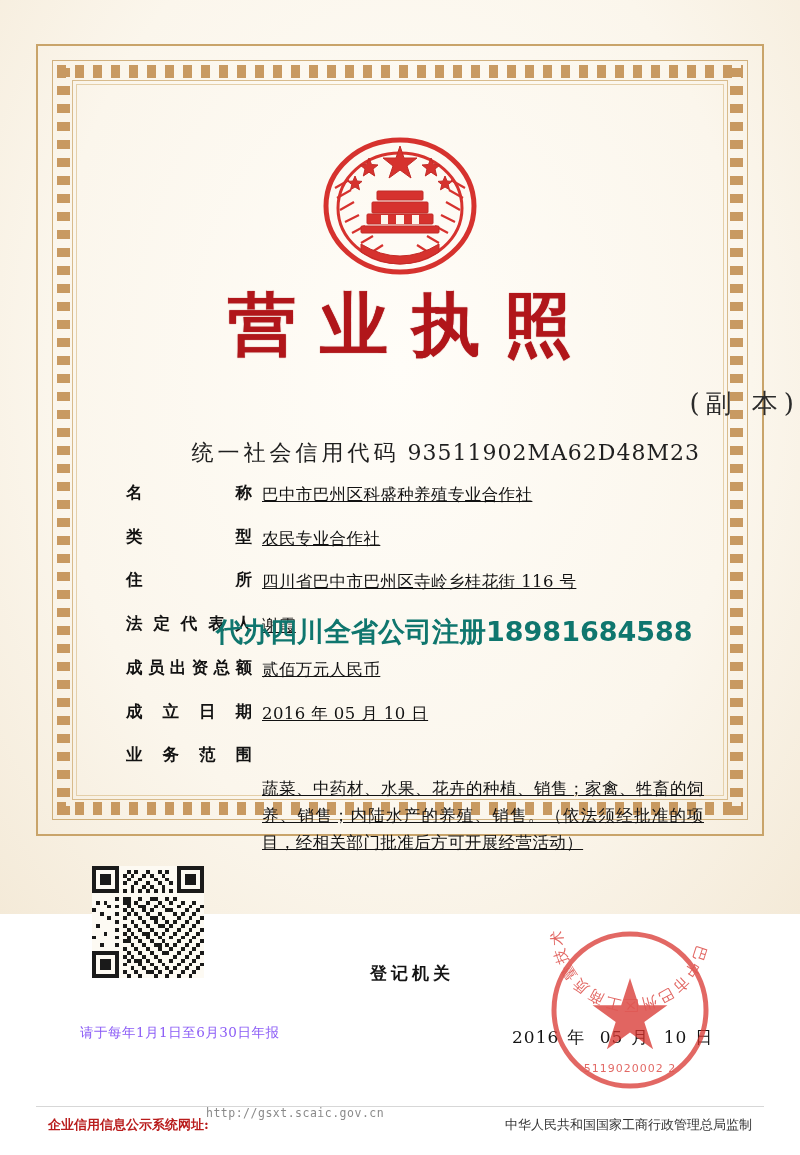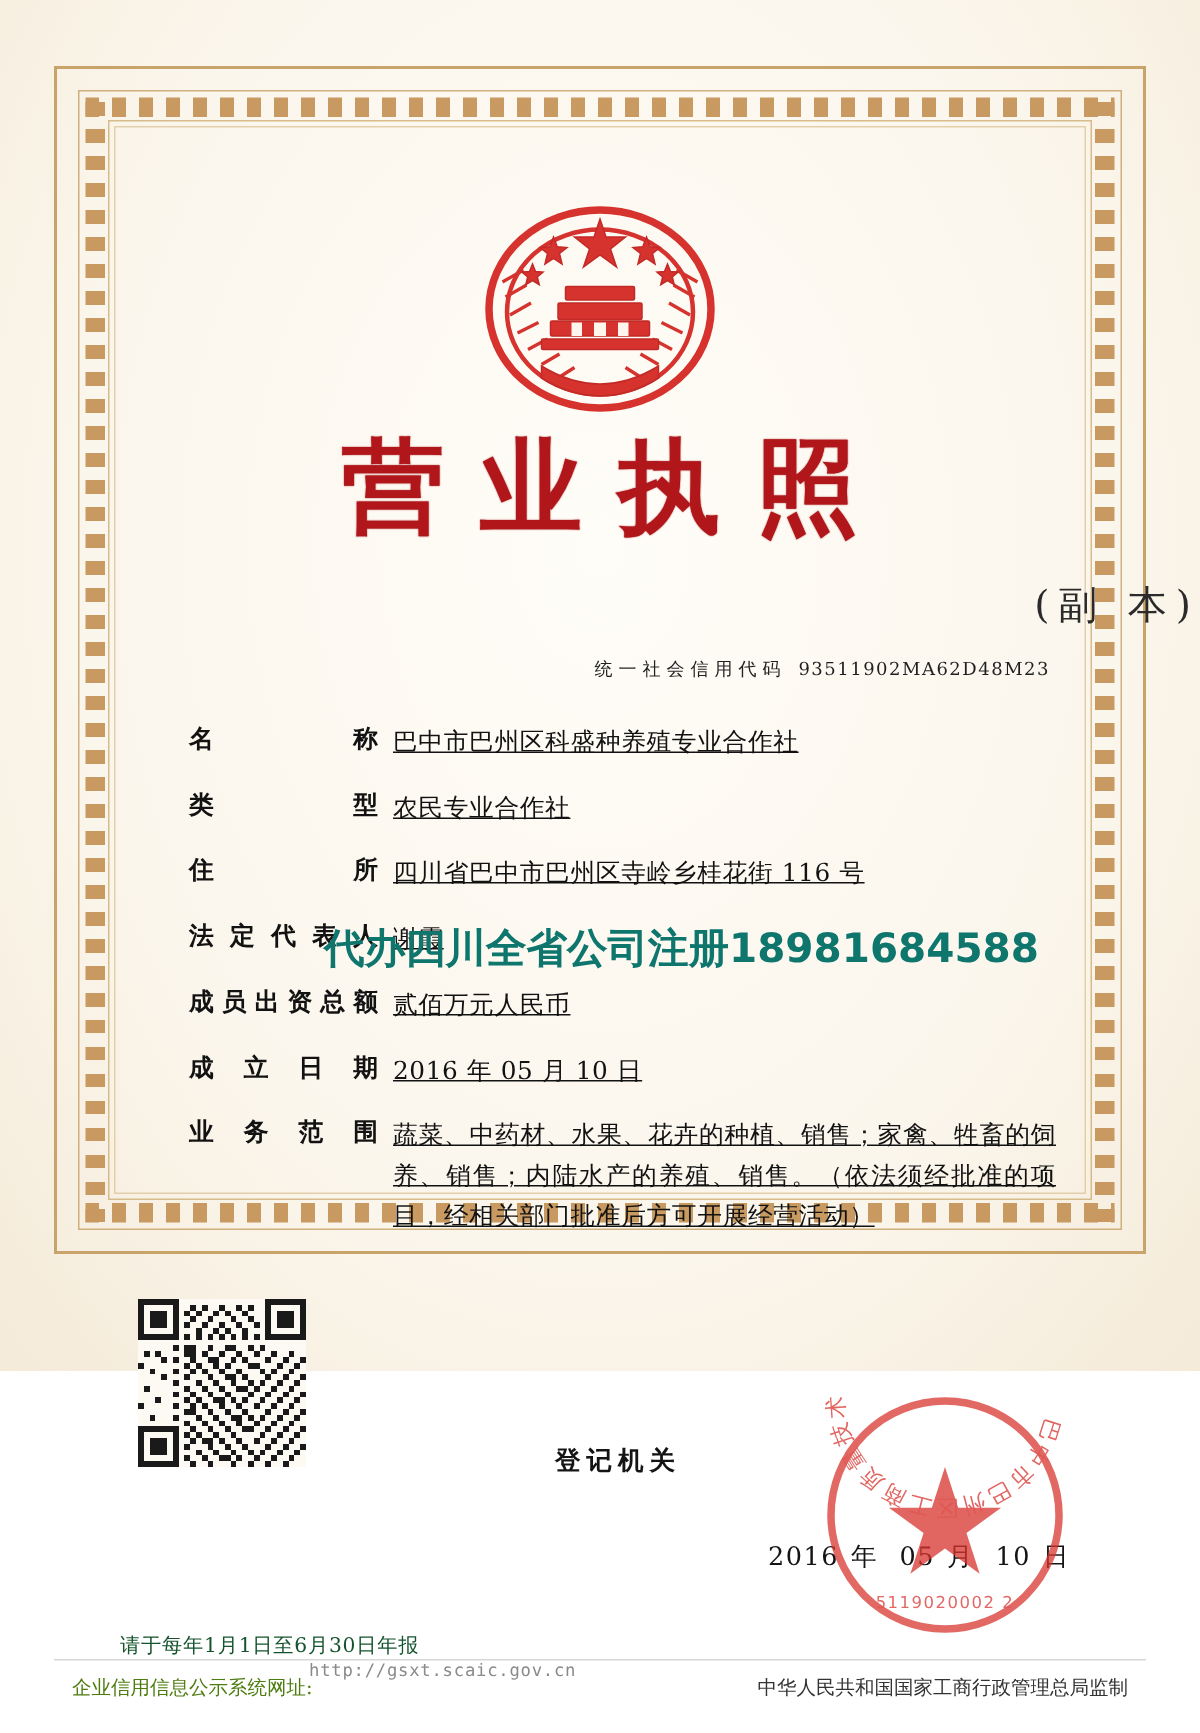--- a/index.html
+++ b/index.html
@@ -107,21 +107,21 @@
     font-size: 26px;
     letter-spacing: 6px;
     text-indent: 6px;
     color: #2b2b2b;
   }
   .credit-code {
     position: absolute;
     top: 438px;
     right: 100px;
     font-family: "DejaVu Serif", "Liberation Serif", serif;
-    font-size: 12px;
+    font-size: 22px;
     color: #1f1f1f;
     letter-spacing: 1px;
   }
   .credit-code .lbl {
     letter-spacing: 4px;
     margin-right: 8px;
   }
 
   
   .fields {
@@ -152,20 +152,21 @@
   }
   .field .value {
     flex: 1;
     padding-left: 10px;
     line-height: 1.62;
     letter-spacing: .4px;
     text-decoration: underline;
   }
   .field.scope .value {
     text-align: justify;
+    margin-top: 32px;
   }
 
   
   .watermark {
     position: absolute;
     left: 216px;
     top: 614px;
     font-family: "DejaVu Sans", "Liberation Sans", sans-serif;
     font-size: 27px;
     font-weight: bold;
@@ -200,24 +201,24 @@
     font-family: "DejaVu Serif", "Liberation Serif", serif;
     font-size: 17px;
     color: #141414;
     letter-spacing: 1px;
   }
   .issue-date span { margin: 12px 4px; }
 
   .annual-note {
     position: absolute;
     left: 80px;
-    top: 1088px;
+    top: 1024px;
     font-family: "DejaVu Serif", "Liberation Serif", serif;
     font-size: 13.5px;
-    color: #14532d;
+    color: #8b5cf6;
     letter-spacing: .5px;
   }
 
   
   .seal {
     position: absolute;
     left: 540px;
     top: 920px;
     width: 180px;
     height: 180px;
@@ -233,22 +234,23 @@
     font-size: 11.5px;
     color: #8a8a8a;
     letter-spacing: .5px;
     margin-top: 14px;
   }
   .footer-left {
     position: absolute;
     left: 48px;
     top: 1116px;
     font-size: 13px;
-    color: #4d7c0f;
-    font-family: "DejaVu Serif", "Liberation Serif", serif;
+    color: #b91c1c;
+    font-family: "DejaVu Serif", "Liberation Serif", serif;
+    font-weight: bold;
   }
   .footer-right {
     position: absolute;
     right: 48px;
     top: 1116px;
     font-size: 13px;
     color: #333;
     font-family: Liberation Serif, serif;
   }
   .footer-rule {

